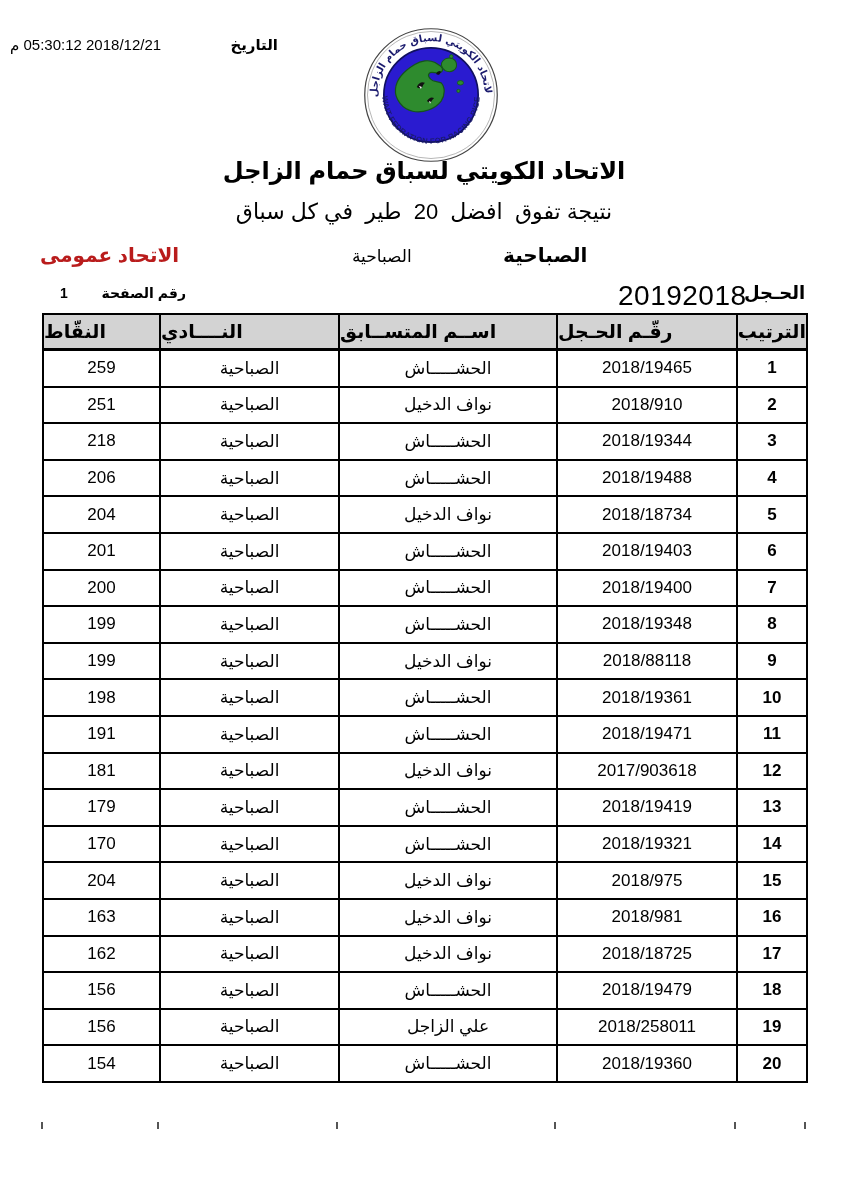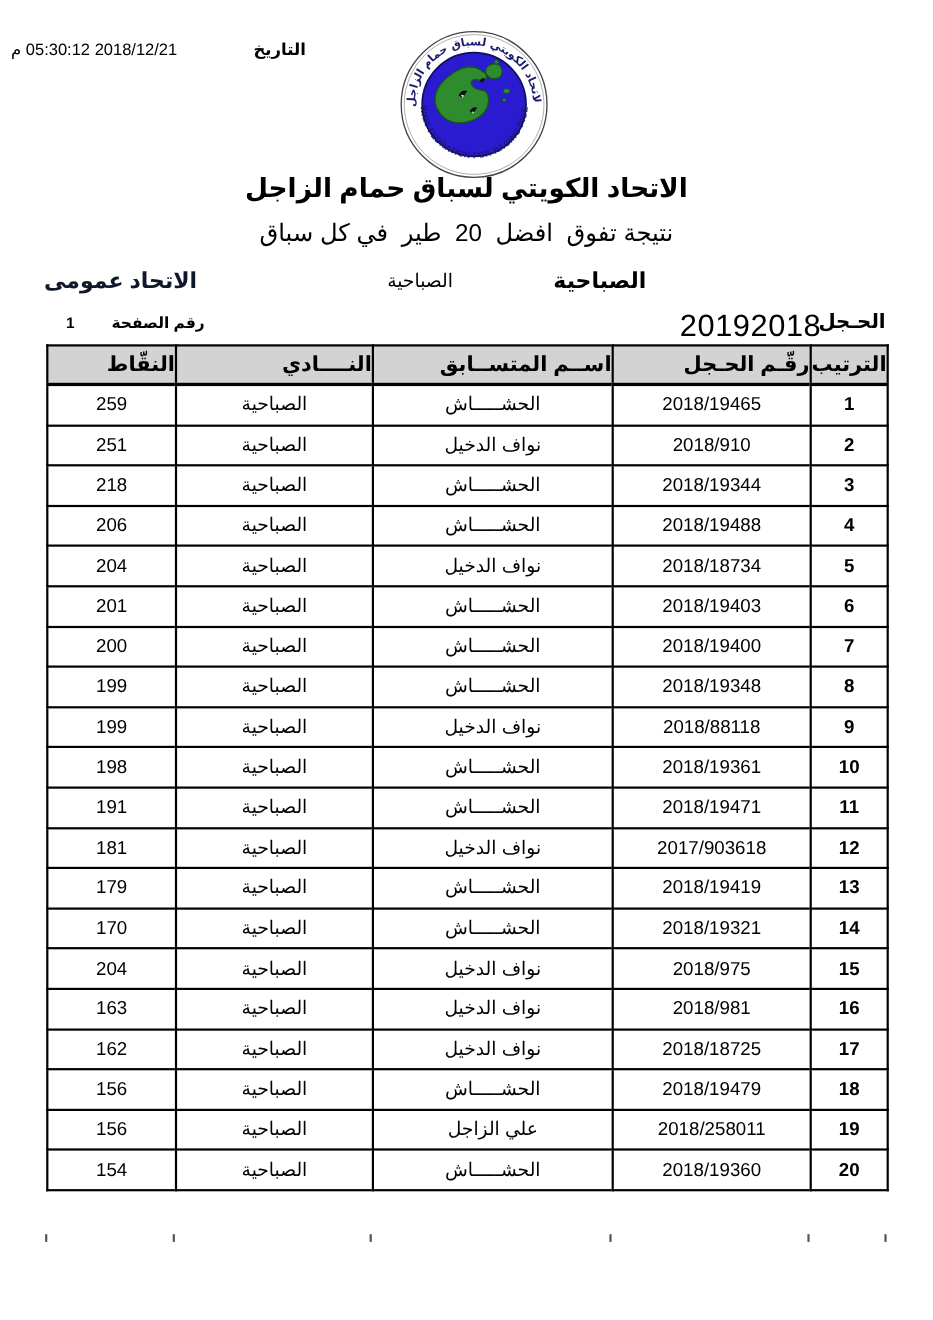--- a/index.html
+++ b/index.html
@@ -40,21 +40,21 @@
     font-size:14px; font-weight:bold;
   }
 
   
   table.results {
     position:absolute; left:42px; top:313px; width:764px;
     border-collapse:collapse; direction:rtl; table-layout:fixed;
   }
   table.results th {
     background:#d3d3d3; border:2px solid #000; border-bottom:3px solid #000;
-    height:33px; font-size:19px; font-weight:bold; text-align:right; vertical-align:middle;
+    height:33px; font-size:19px; font-weight:bold; text-align:left; vertical-align:middle;
     padding:0;
   }
   table.results td {
     border:2px solid #000; height:34.6px; text-align:center; vertical-align:middle;
     padding:0; font-size:17px;
   }
   td.col-rank   { font-weight:bold; font-size:18px; }
   td.col-ring   { font-size:19px; }
   td.col-name   { font-size:17px; }
   td.col-club   { font-size:17px; }
@@ -101,21 +101,21 @@
       <textPath href="#arcBottom" startOffset="50%" text-anchor="middle">KUWAIT FEDRATION FOR RACING PIGEON</textPath>
     </text>
   </svg>
 </div>
 
 <div class="abs title">الاتحاد الكويتي لسباق حمام الزاجل</div>
 <div class="abs subtitle">نتيجة تفوق  افضل  20  طير  في كل سباق</div>
 
 <div class="abs club-label">الصباحية</div>
 <div class="abs club-value">الصباحية</div>
-<div class="abs fed-note" style="color:#0f172a;text-align:right;">الاتحاد عمومى</div>
+<div class="abs fed-note" style="color:#b91c1c;text-align:right;">الاتحاد عمومى</div>
 
 <div class="abs season-label">الحـجل</div>
 <div class="abs season-value">20192018</div>
 <div class="abs page-num-block">
   <span>رقم الصفحة</span>
   <span>1</span>
 </div>
 
 <table class="results">
   <colgroup>

